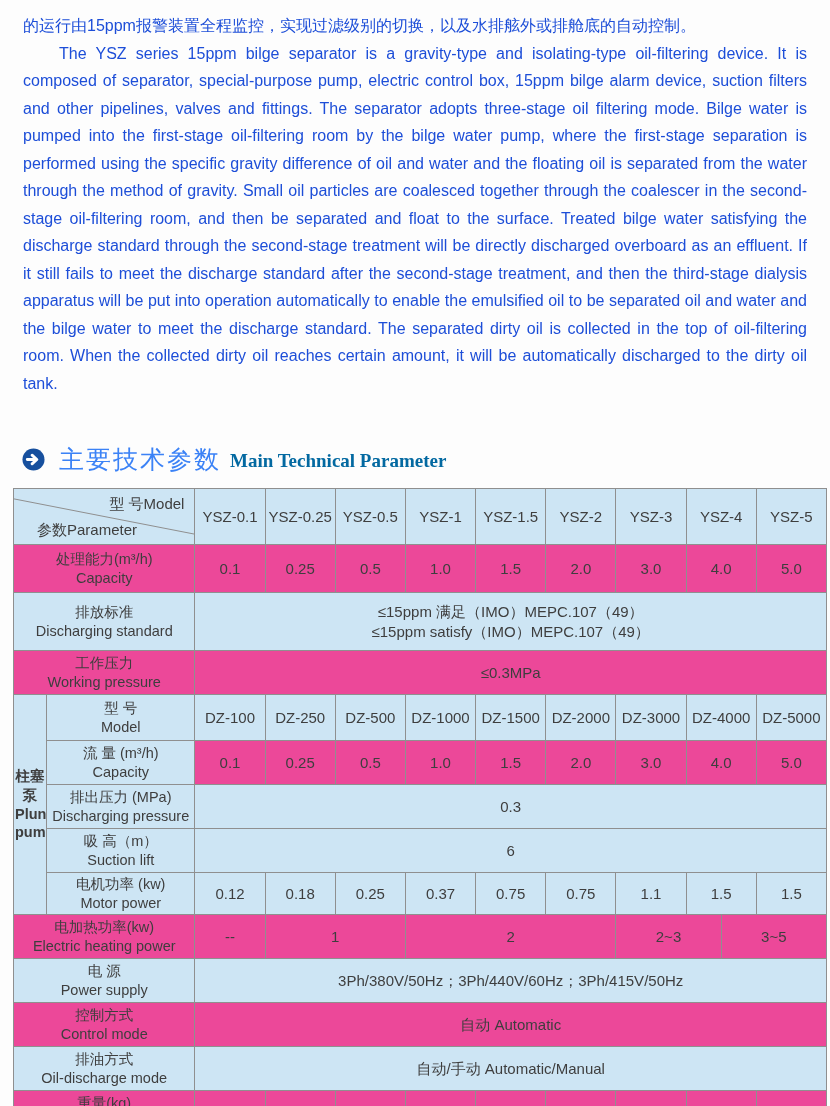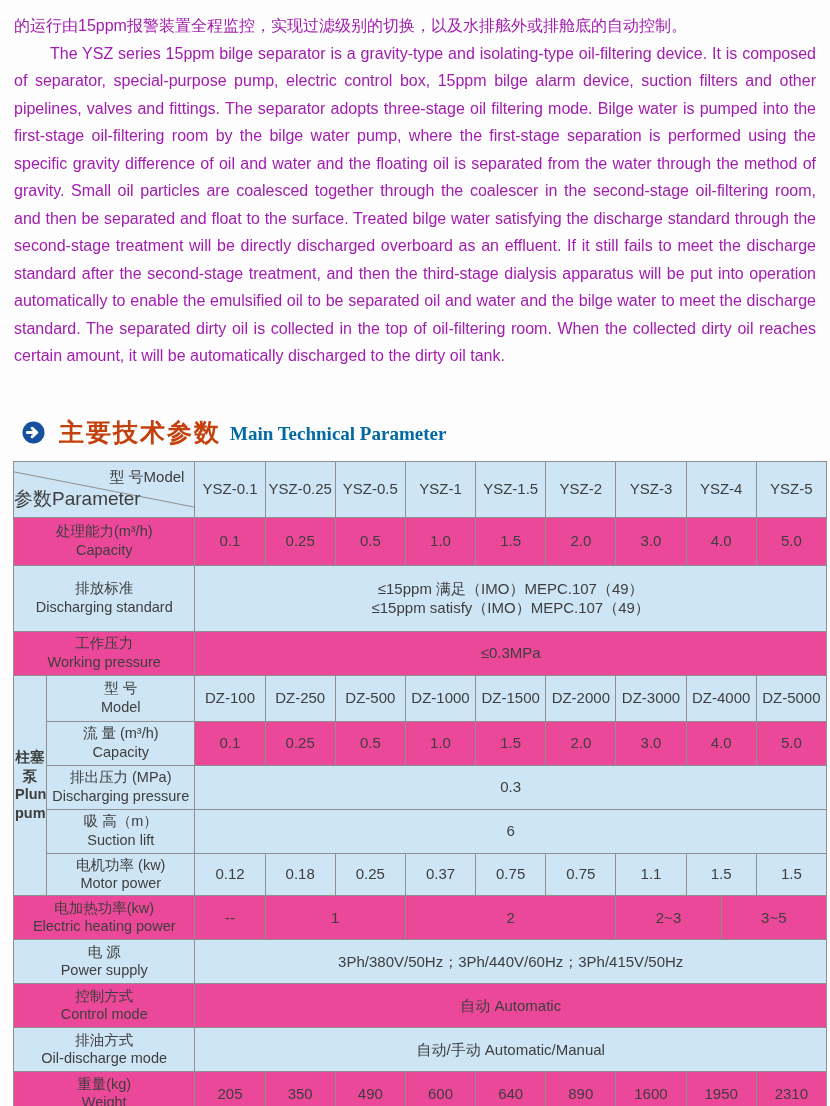--- a/index.html
+++ b/index.html
@@ -1,46 +1,46 @@
 <!DOCTYPE html>
 <html><head>
 <meta charset="utf-8">
 <style>
   html,body{margin:0;padding:0;background:#ffffff;}
   body{width:830px;height:1106px;overflow:hidden;font-family:"Liberation Sans",sans-serif;}
   .page{width:830px;height:1106px;position:relative;background:#fdfdfd;}
 
   
-  .intro{margin:0 14px;color:#a21caf;font-size:16px;line-height:27.5px;text-align:justify;}
+  .intro{margin:0 23px;color:#1d4ed8;font-size:16px;line-height:27.5px;text-align:justify;}
   .intro-cn{padding-top:12px;}
   .intro-en{text-indent:36px;}
 
   
   .section-header{display:flex;align-items:center;margin:46px 0 10px 22px;}
   .arrow-icon{width:23px;height:23px;display:inline-block;margin-right:14px;flex:0 0 auto;}
-  .title-cn{font-size:25px;font-weight:bold;color:#c2410c;letter-spacing:2px;}
+  .title-cn{font-size:25px;font-weight:normal;color:#3b82f6;letter-spacing:2px;}
   .title-en{font-size:19px;font-weight:bold;color:#0369a1;font-family:"Liberation Serif",serif;margin-left:9px;padding-top:3px;}
 
   
   table.spec{border-collapse:collapse;table-layout:fixed;width:814px;margin:12px 0 0 13px;}
   .spec td{border:1px solid #8f8f8f;text-align:center;vertical-align:middle;
            color:#3e3e3e;font-size:14.5px;line-height:1.28;padding:2px 1px;
            overflow:hidden;}
   .spec .val{font-size:15px;}
   .blue{background:#cde5f4;}
   .white{background:#ec4899;}
 
-  tr.h-56{height:56px;} tr.h-50{height:66px;margin-top:44px;} tr.h-48{height:48px;}
+  tr.h-56{height:56px;} tr.h-50{height:58px;margin-top:44px;} tr.h-48{height:48px;}
   tr.h-46{height:46px;} tr.h-44{height:44px;} tr.h-42{height:42px;}
 
   
   td.corner{position:relative;padding:4px;}
   td.corner svg{position:absolute;left:0;top:0;width:100%;height:100%;}
   .corner-top{position:absolute;top:5px;right:10px;font-size:15px;}
-  .corner-bottom{position:absolute;bottom:5px;left:0;font-size:19px;}
+  .corner-bottom{position:absolute;bottom:5px;left:23px;font-size:15px;}
 
   .pump-band{font-size:12.5px;line-height:1.3;padding:0;font-weight:bold;}
   .lab{font-size:14.5px;}
 </style>
 </head>
 <body>
 
 <div class="page">
 
   <p class="intro intro-cn">的运行由15ppm报警装置全程监控，实现过滤级别的切换，以及水排舷外或排舱底的自动控制。</p>

